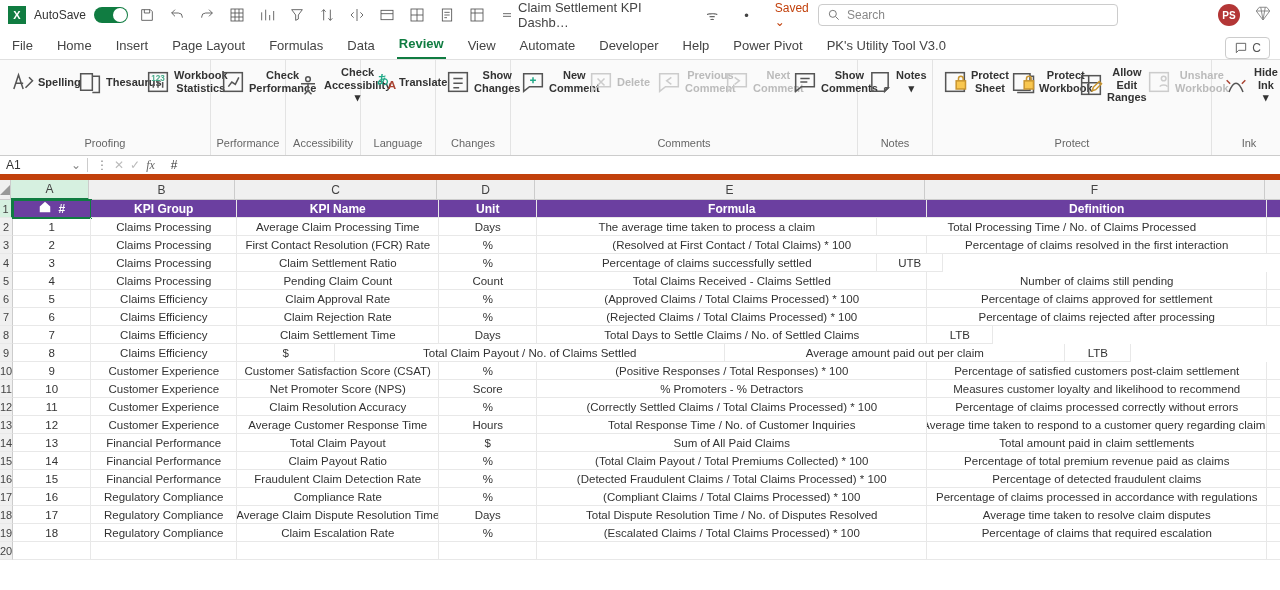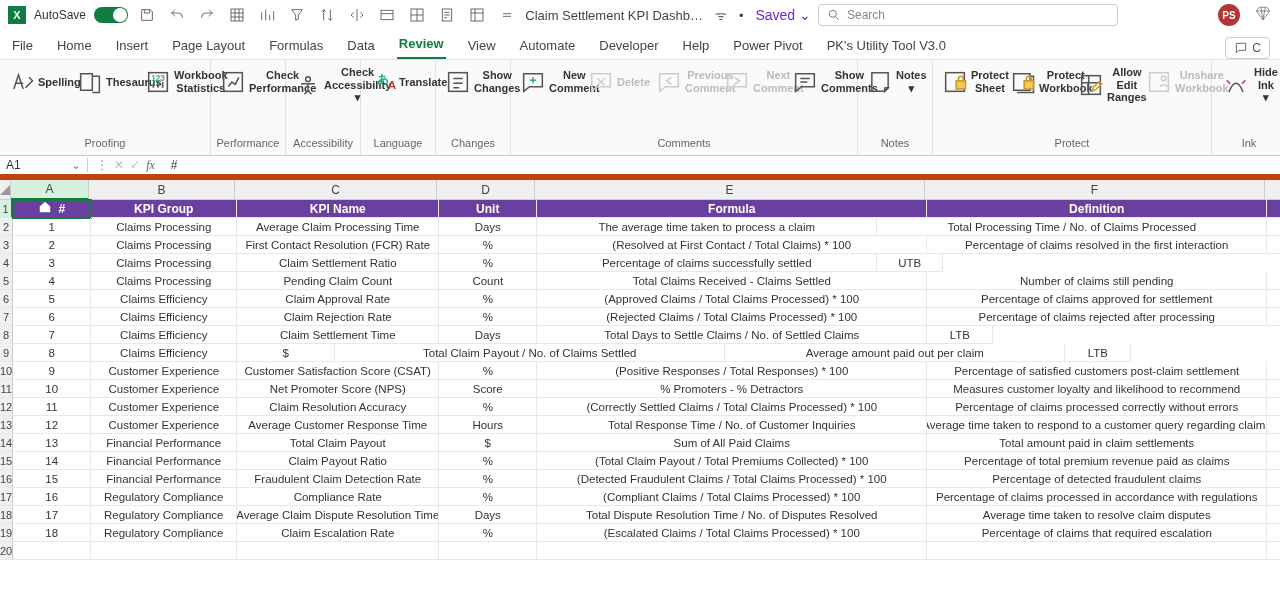--- a/index.html
+++ b/index.html
@@ -6,22 +6,22 @@
 body { font-family: "Segoe UI", Arial, sans-serif; font-size: 12px; background: #fff; color: #333; overflow: hidden; width: 1280px; height: 590px; }
 
 
 .titlebar { height: 30px; display: flex; align-items: center; padding: 0 8px; background: #fff; }
 .titlebar .left { display: flex; align-items: center; gap: 8px; }
 .app-icon { width: 18px; height: 18px; background: #107c41; display: flex; align-items: center; justify-content: center; color:#fff; font-size:11px; font-weight:700; }
 .autosave-track { width: 34px; height: 16px; border-radius: 8px; background: #107c41; position: relative; display:inline-block; }
 .autosave-track .knob { position:absolute; right:1px; top:1px; width:14px; height:14px; border-radius:50%; background:#fff; }
 .qat-btn { width:22px; height:22px; display:flex; align-items:center; justify-content:center; color:#555; border-radius:3px; }
 .qat-btn svg { width:16px; height:16px; stroke:#555; fill:none; stroke-width:1.3; }
-.title-center { flex:1; display:flex; align-items:center; justify-content:center; gap:12px; color:#444; font-size:13px; }
-.saved { color:#6d28d9; font-size:14px; }
+.title-center { flex:1; display:flex; align-items:center; justify-content:center; gap:26px; color:#444; font-size:13px; }
+.saved { color:#c2410c; font-size:12px; }
 .search-wrap { display:flex; align-items:center; gap:6px; border:1px solid #ccc; border-radius:4px; padding:3px 8px; width:300px; color:#666; }
 .search-wrap svg { width:14px; height:14px; stroke:#666; fill:none; stroke-width:1.5; }
 .avatar { width:22px; height:22px; border-radius:50%; background:#b33636; color:#fff; font-size:10px; display:flex; align-items:center; justify-content:center; font-weight:600; }
 .diamond { color:#aaa; }
 
 
 .tabs { height:30px; display:flex; align-items:flex-end; padding:0 10px; gap:20px; border-bottom:1px solid #e0e0e0; font-size:13px; color:#444; }
 .tab { padding:6px 2px; cursor:pointer; }
 .tab.active { color:#107c41; border-bottom:2px solid #107c41; font-weight:600; }
 .tabs .spacer { flex:1; }

